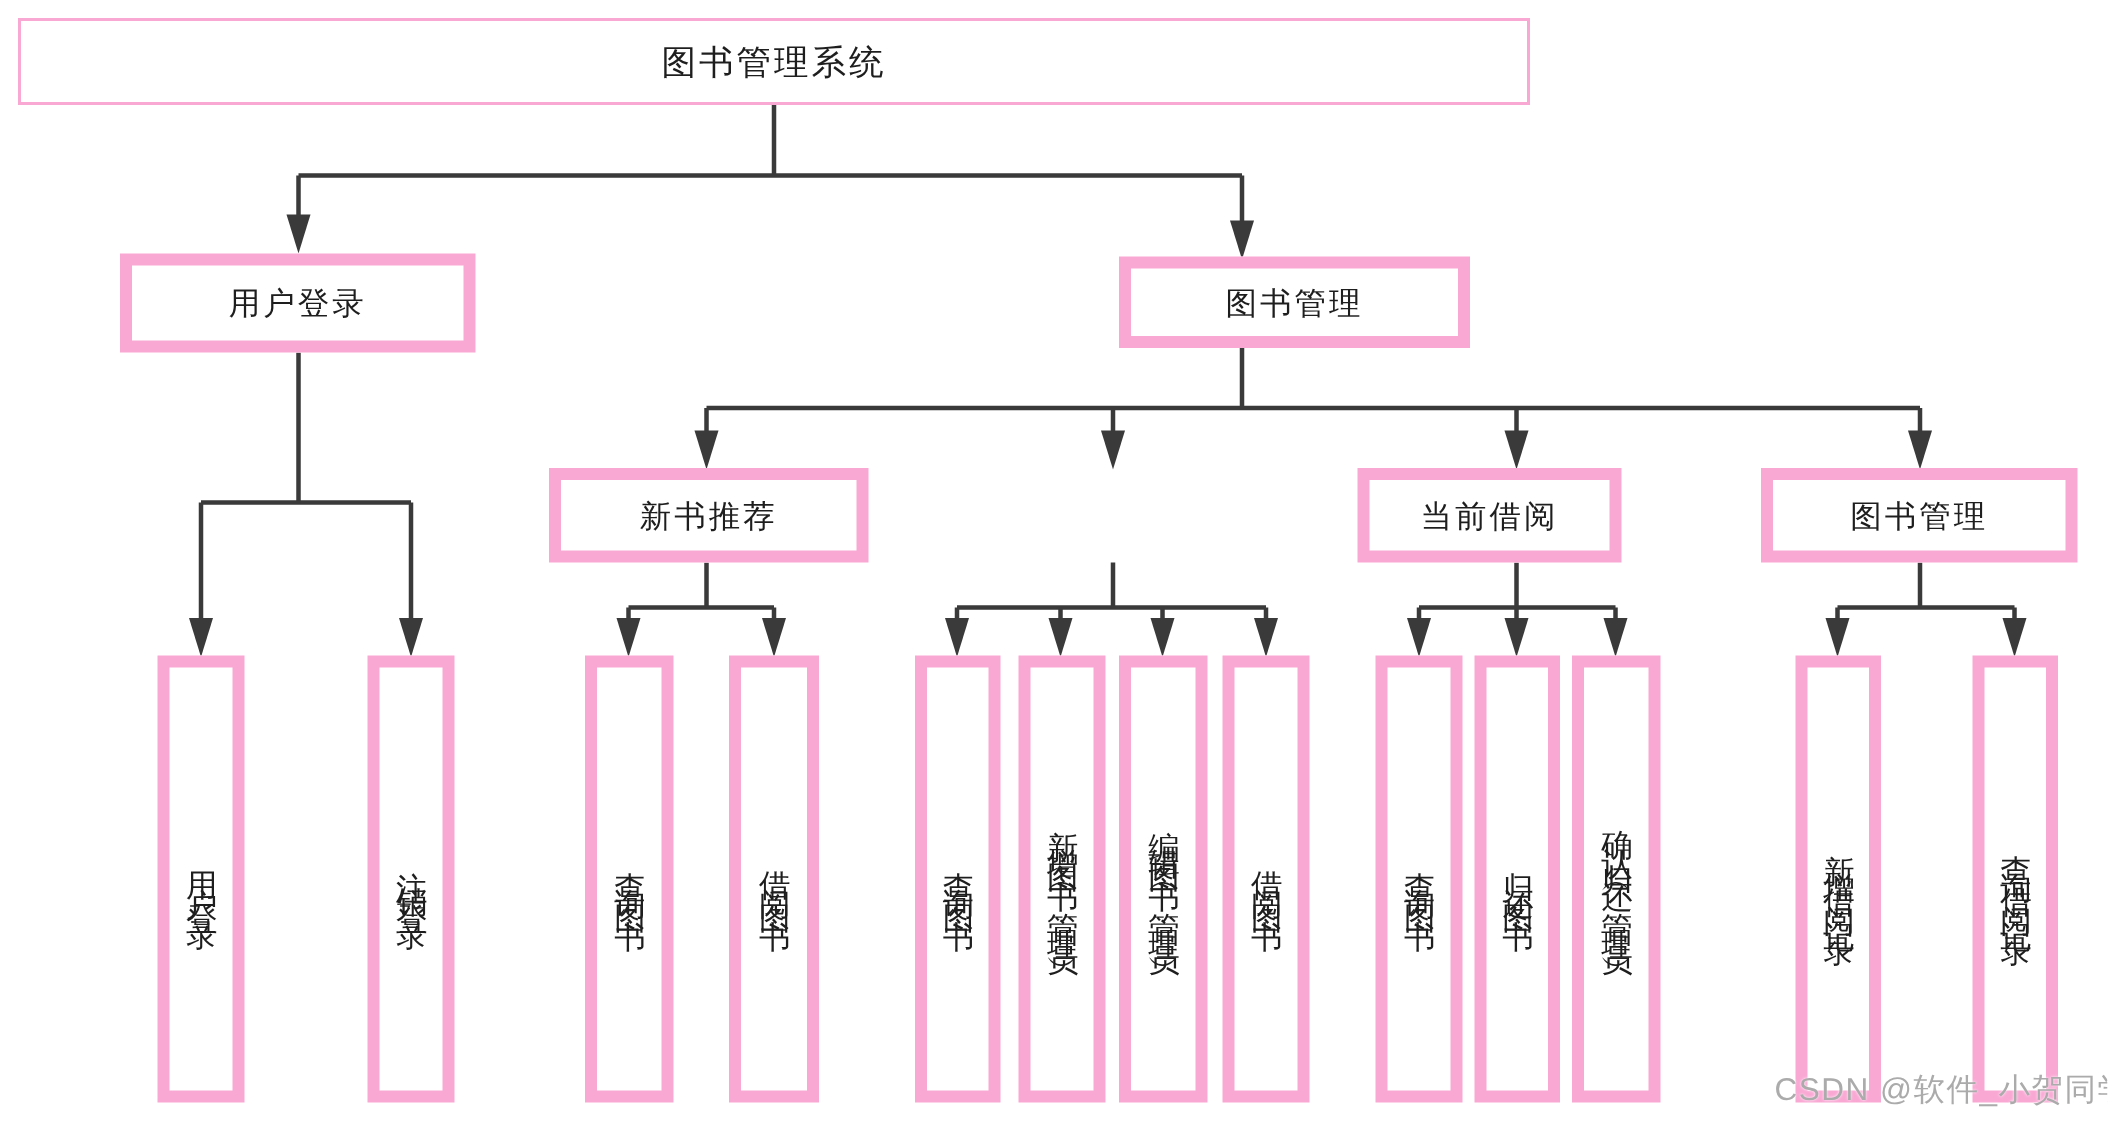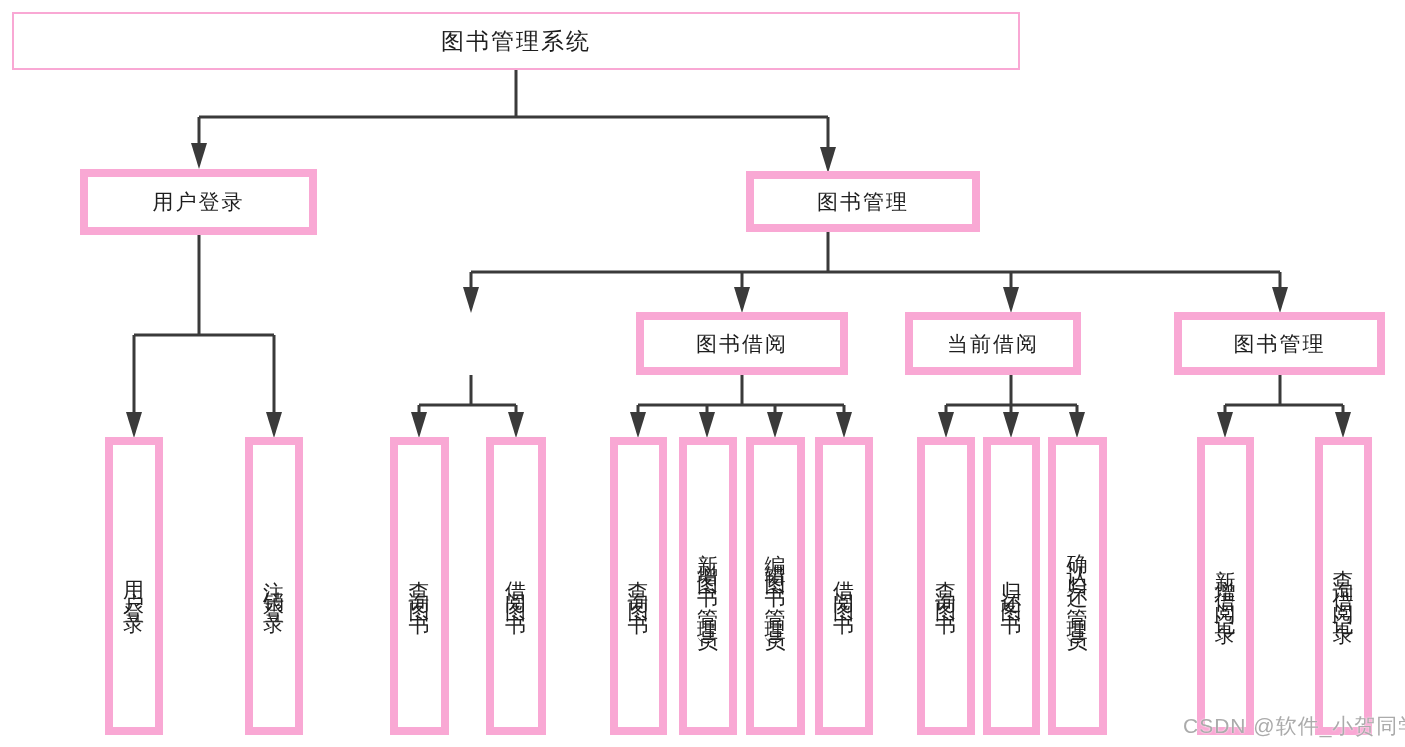--- a/index.html
+++ b/index.html
@@ -75,22 +75,22 @@
     <span>图书管理系统</span>
   </div>
 
   <div class="node h-node" style="left:80px;top:169px;width:237px;height:66px;">
     <span>用户登录</span>
   </div>
   <div class="node h-node" style="left:746px;top:171px;width:234px;height:61px;">
     <span>图书管理</span>
   </div>
 
-  <div class="node h-node" style="left:636px;top:312px;width:212px;height:63px;">
-    <span>图书借阅</span>
+  <div class="node h-node" style="left:366px;top:312px;width:213px;height:63px;">
+    <span>新书推荐</span>
   </div>
   <div class="node h-node" style="left:905px;top:312px;width:176px;height:63px;">
     <span>当前借阅</span>
   </div>
   <div class="node h-node" style="left:1174px;top:312px;width:211px;height:63px;">
     <span>图书管理</span>
   </div>
 
   <div class="node v-node" style="left:105px;top:437px;width:58px;height:298px;">
     <span class="vlabel">用户登录</span>

